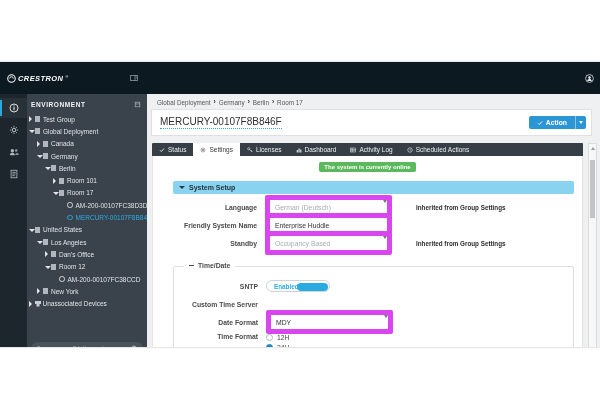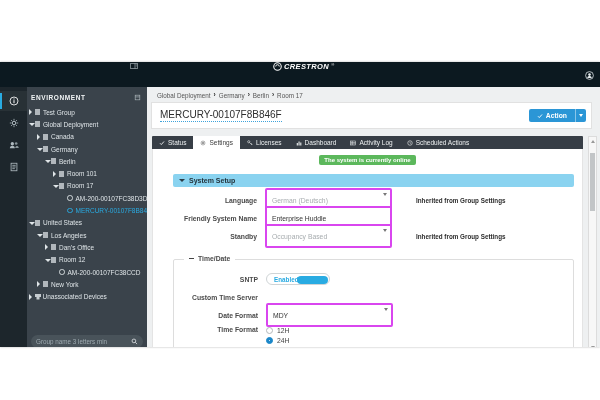--- a/index.html
+++ b/index.html
@@ -4,21 +4,21 @@
 <style>
   * { box-sizing:border-box; margin:0; padding:0; }
   html,body { width:600px; height:400px; }
   body { background:#fff; font-family:"Liberation Sans", sans-serif; position:relative; overflow:hidden;
          -webkit-font-smoothing:antialiased; }
 
   .app { position:absolute; top:62px; left:0; width:600px; height:285px; overflow:hidden;
          background:#eef0f1; box-shadow:0 0 2px rgba(0,0,0,.3); }
 
   
-  .topbar { height:25px; background:#0c1920; display:flex; align-items:center; position:relative;flex-direction:column; }
+  .topbar { height:32px; background:#0c1920; display:flex; align-items:center; position:relative; }
   .logo { display:flex; align-items:center; gap:2px; margin-left:7px; color:#fff; }
   .logo svg { width:9px; height:9px; }
   .logo-text { font-size:7.5px; font-style:italic; font-weight:bold; letter-spacing:.4px; }
   .reg { font-size:4px; color:#fff; margin-top:-4px; }
   .panel-toggle { position:absolute; left:130px; color:#a8b3b9; display:flex; cursor:pointer; }
   .panel-toggle svg { width:8px; height:8px; }
   .user-btn { margin-left:auto; margin-right:6px; color:#e8eef0; display:flex; cursor:pointer; }
   .user-btn svg { width:9px; height:9px; }
 
   .app-body { display:flex; height:270px; position:relative; }
@@ -84,21 +84,21 @@
             padding:2px 5px; border-radius:2px; }
   .section-bar { margin:9px 8px 0 20px; height:13px; background:var(--section); border-radius:2px; display:flex;
                  align-items:center; font-size:7px; font-weight:bold; color:#24333b; cursor:pointer; flex:none; }
   .dk-caret { margin:0 4px 0 6px; border-top:3.5px solid #2a3a44; border-left:3px solid transparent; border-right:3px solid transparent; }
 
   .form { margin-top:4px; }
   .f-row { display:flex; align-items:center; height:18px; }
   .f-row.tall { height:24px; align-items:flex-start; padding-top:2px; }
   .f-label { width:112px; flex:none; text-align:right; padding-right:8px; font-size:6.8px; font-weight:bold; color:#4a4a4a; }
   .f-ctrl { width:127px; flex:none; position:relative; }
-  .selbox, .inputbox { width:100%; height:24px; border:2px solid #d946ef; border-radius:2px; background:#fff;
+  .selbox, .inputbox { width:100%; height:24px; border:5px solid #d946ef; border-radius:2px; background:#fff;
                        font-size:6.8px; color:#333; padding:0 5px; display:flex; align-items:center; font-family:inherit; }
   input.inputbox { outline:none; }
   .selbox::after { content:""; position:absolute; right:5px; top:5px; border-top:3px solid #777;
                    border-left:2.5px solid transparent; border-right:2.5px solid transparent; }
   .selbox.disabled { color:#a7acaf; }
   .f-note { margin-left:24px; font-size:6.3px; font-weight:bold; color:#2c2c2c; white-space:nowrap; }
 
   .fieldset { margin:14px 8px 0 20px; border:1px solid #ddd; border-radius:2px; position:relative; padding:10px 0 6px; flex:none; }
   .fieldset .f-label { width:92px; }
   .legend { position:absolute; top:-5px; left:10px; background:#fff; padding:0 5px; font-size:6.8px; font-weight:bold;

